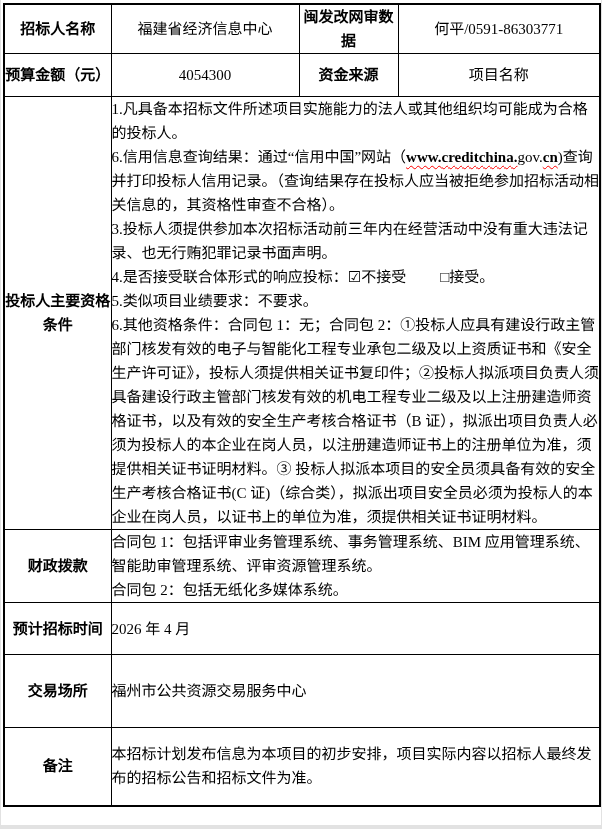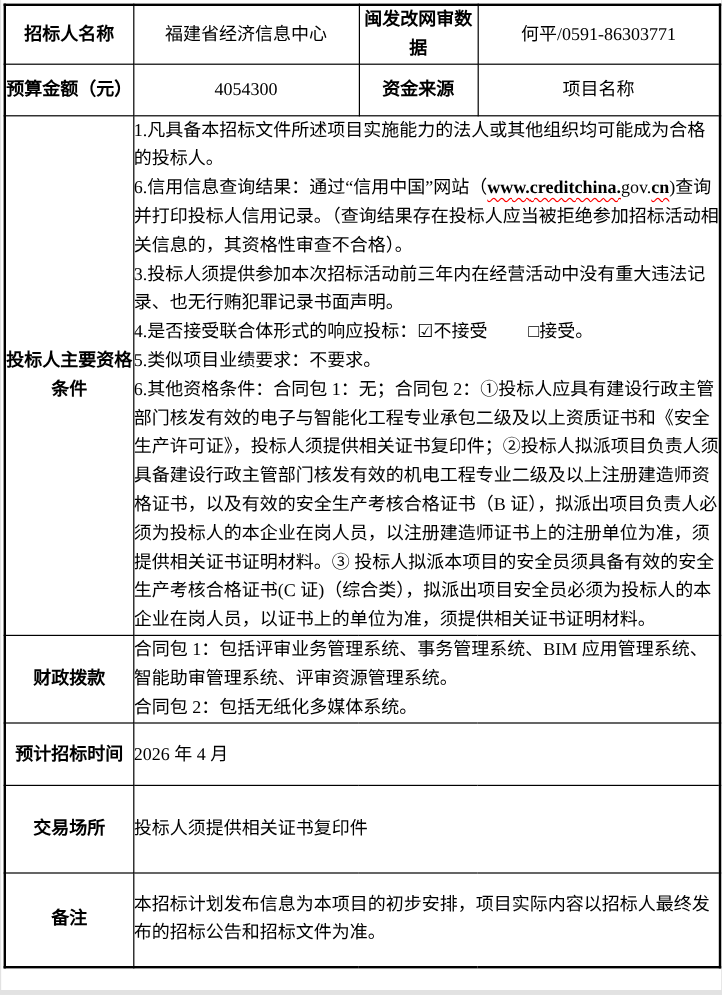--- a/index.html
+++ b/index.html
@@ -132,21 +132,21 @@
       </td>
     </tr>
 
     <tr style="height:52px;">
       <td class="lbl">预计招标时间</td>
       <td class="val-l" colspan="3">2026 年 4 月</td>
     </tr>
 
     <tr style="height:73px;">
       <td class="lbl">交易场所</td>
-      <td class="val-l" colspan="3">投标人须提供相关证书复印件</td>
+      <td class="val-l" colspan="3">福州市公共资源交易服务中心</td>
     </tr>
 
     <tr style="height:78px;">
       <td class="lbl">备注</td>
       <td class="val-l" colspan="3">本招标计划发布信息为本项目的初步安排，项目实际内容以招标人最终发布的招标公告和招标文件为准。</td>
     </tr>
   </tbody>
     </table>
 </div>
 

